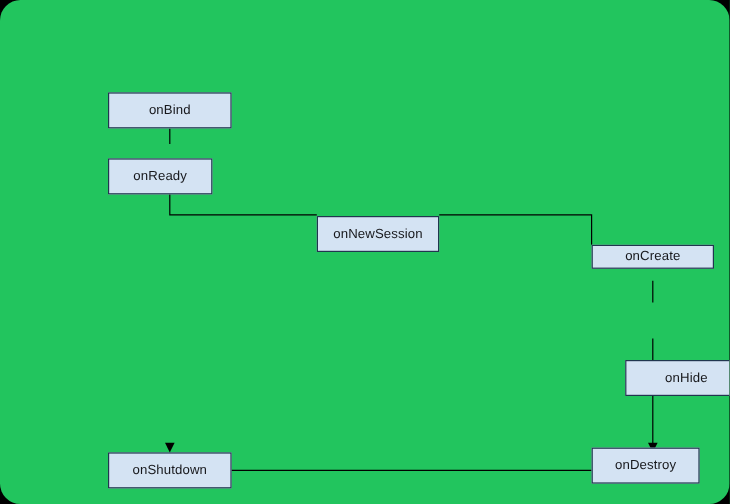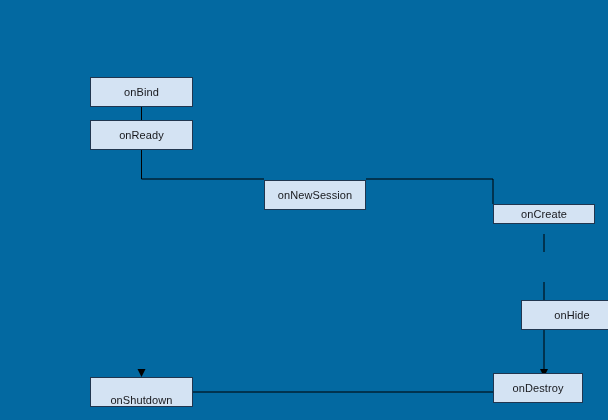--- a/index.html
+++ b/index.html
@@ -8,22 +8,23 @@
     padding: 0;
     background: #000000;
   }
   body {
     font-family: "Liberation Sans", sans-serif;
   }
   #diagram-canvas {
     position: relative;
     width: 608px;
     height: 420px;
-    background: #0369a1;
+    background: #22c55e;
     overflow: hidden;
+    border-radius: 17px;
   }
   .edge-layer {
     position: absolute;
     left: 0;
     top: 0;
     width: 608px;
     height: 420px;
     pointer-events: none;
   }
   .node {
@@ -60,38 +61,38 @@
     <g fill="#000000" stroke="none">
       <polygon points="141.5,377 137.5,369 145.5,369"></polygon>
       <polygon points="544,377 540,369 548,369"></polygon>
     </g>
   </svg>
 
   <div class="node" style="left:90px; top:77px; width:103px; height:30px;">
     <span>onBind</span>
   </div>
 
-  <div class="node" style="left:90px; top:120px; width:103px; height:30px;">
+  <div class="node" style="left:90px; top:132px; width:87px; height:30px;">
     <span>onReady</span>
   </div>
 
   <div class="node" style="left:264px; top:180px; width:102px; height:30px;">
     <span>onNewSession</span>
   </div>
 
   <div class="node" style="left:493px; top:204px; width:102px; height:20px;">
     <span>onCreate</span>
   </div>
 
 
   <div class="node" style="left:493px; top:300px; width:102px; height:30px;margin-left:28px;">
     <span>onHide</span>
   </div>
 
-  <div class="node" style="left:90px; top:377px; width:103px; height:30px;align-items:flex-end;">
+  <div class="node" style="left:90px; top:377px; width:103px; height:30px;">
     <span>onShutdown</span>
   </div>
 
   <div class="node" style="left:493px; top:373px; width:90px; height:30px;">
     <span>onDestroy</span>
   </div>
 
 </div>
 
 </body></html>

